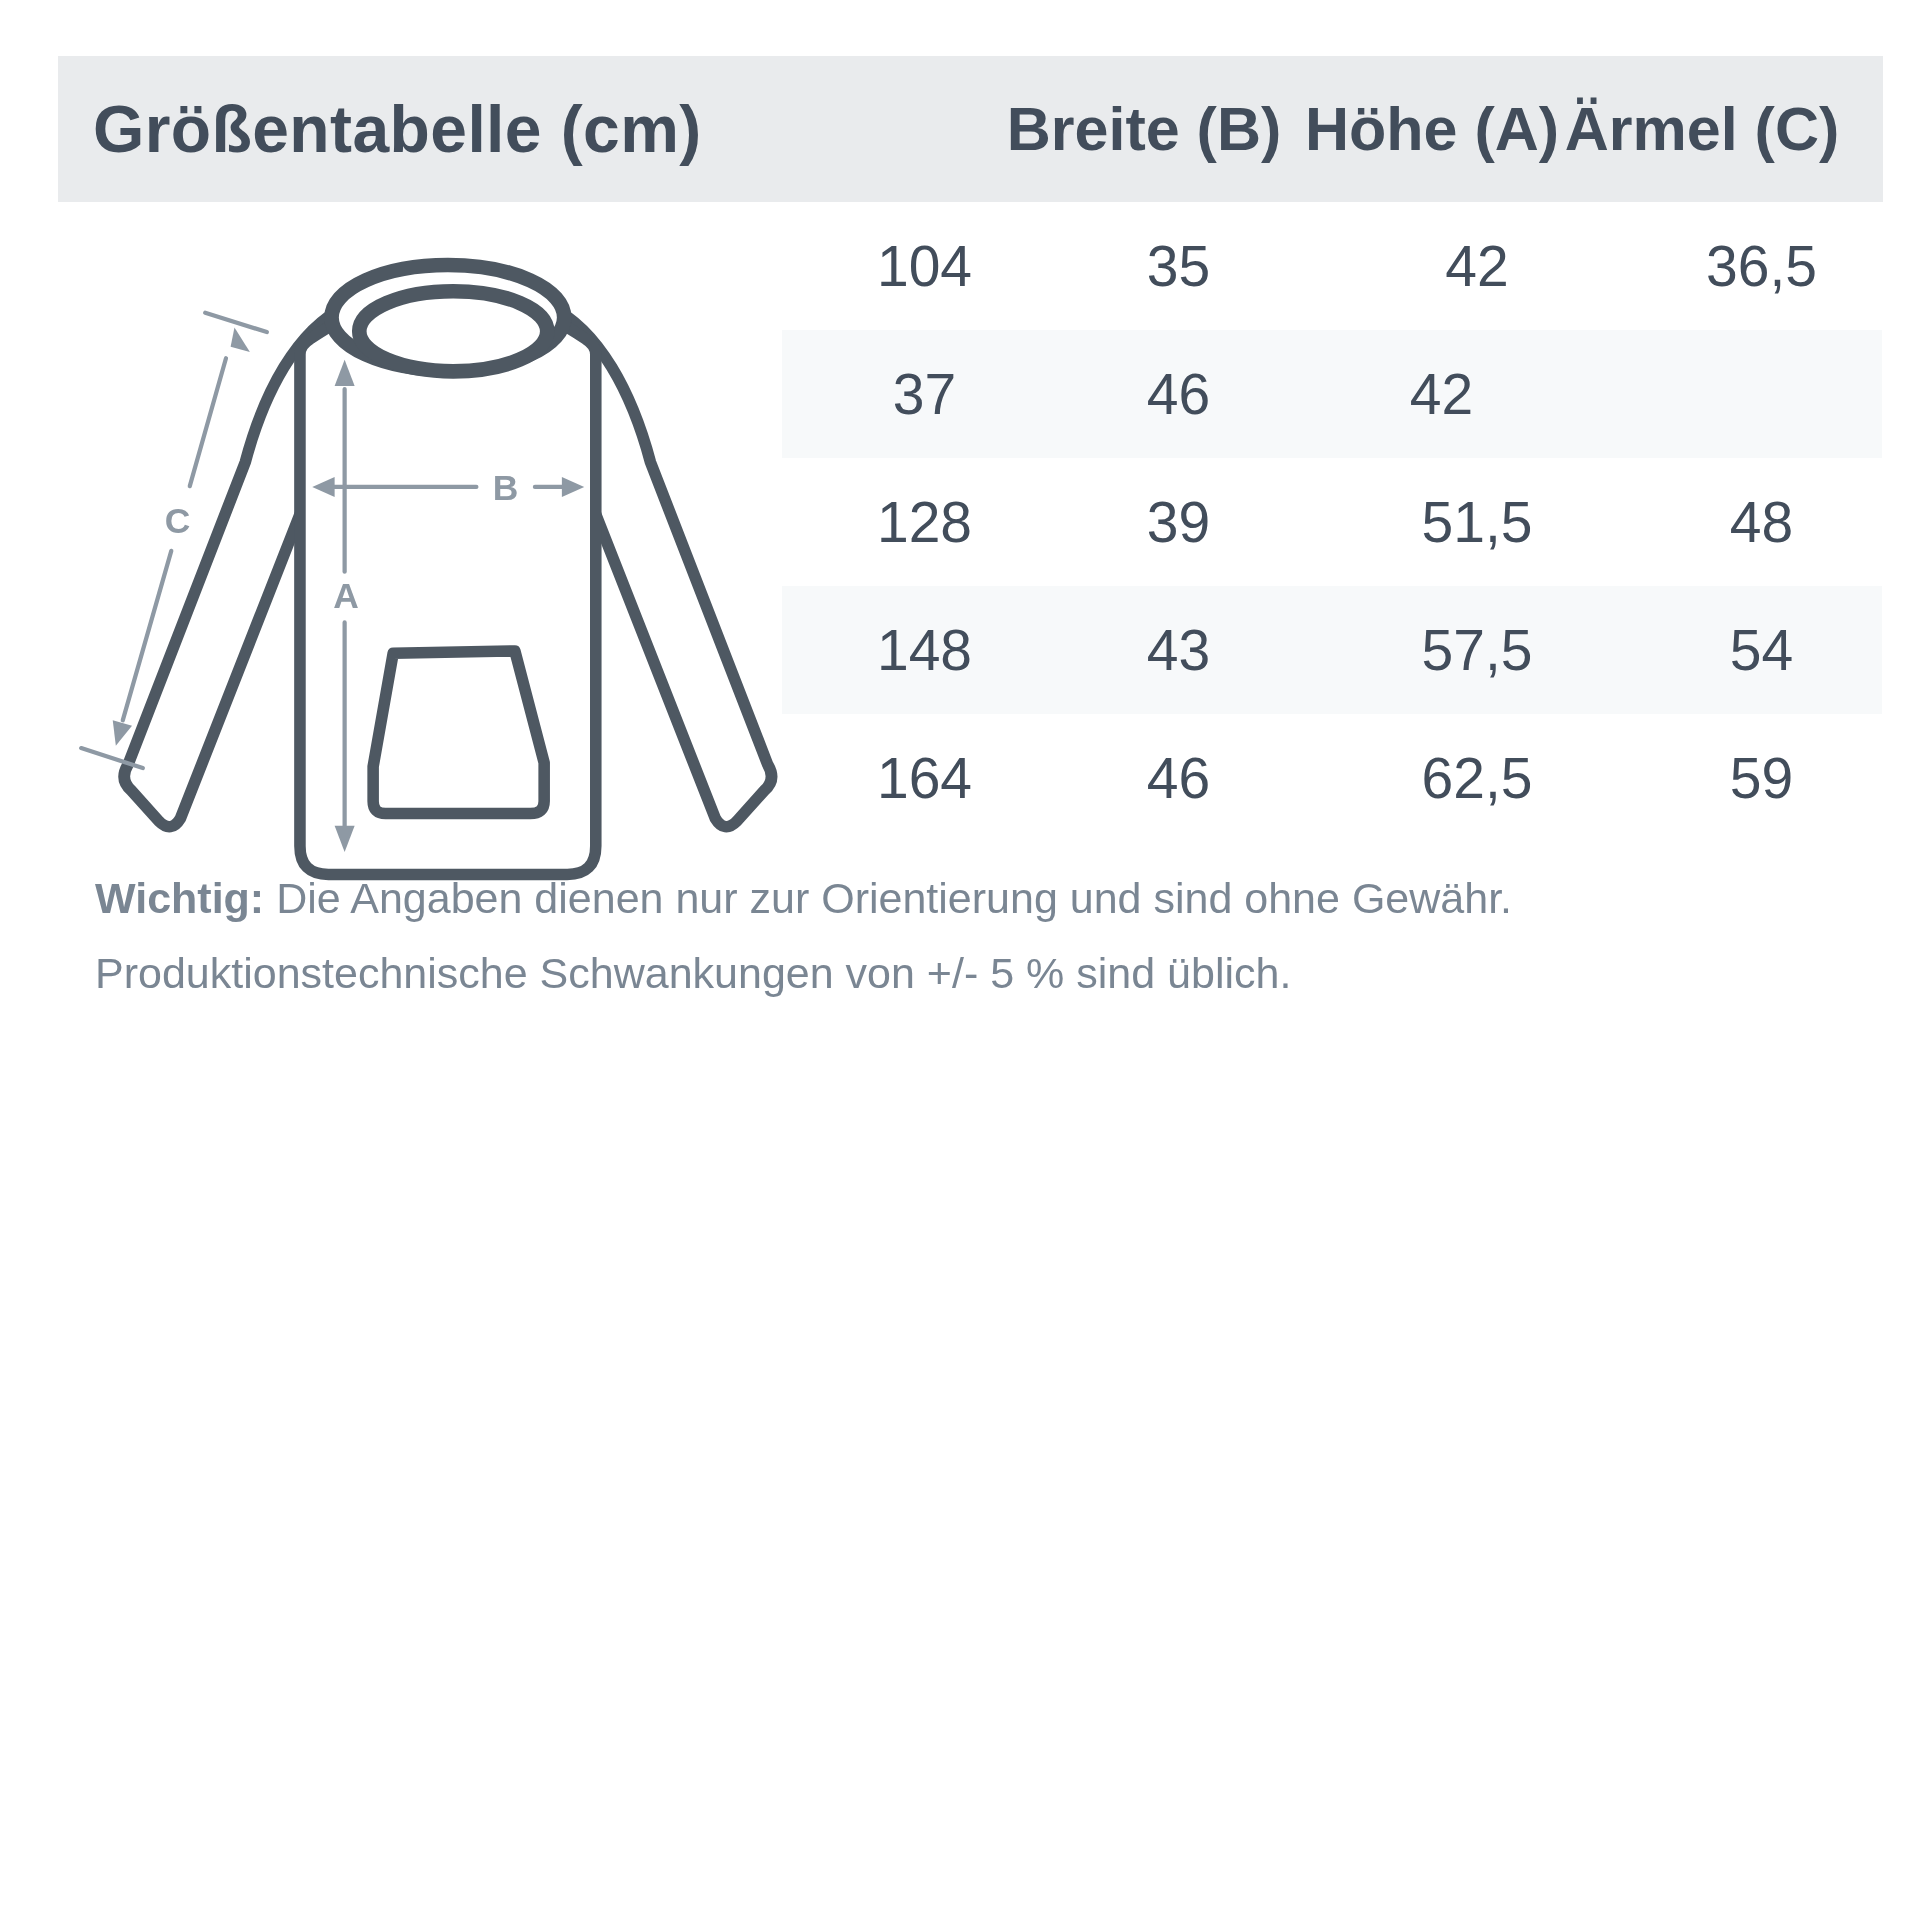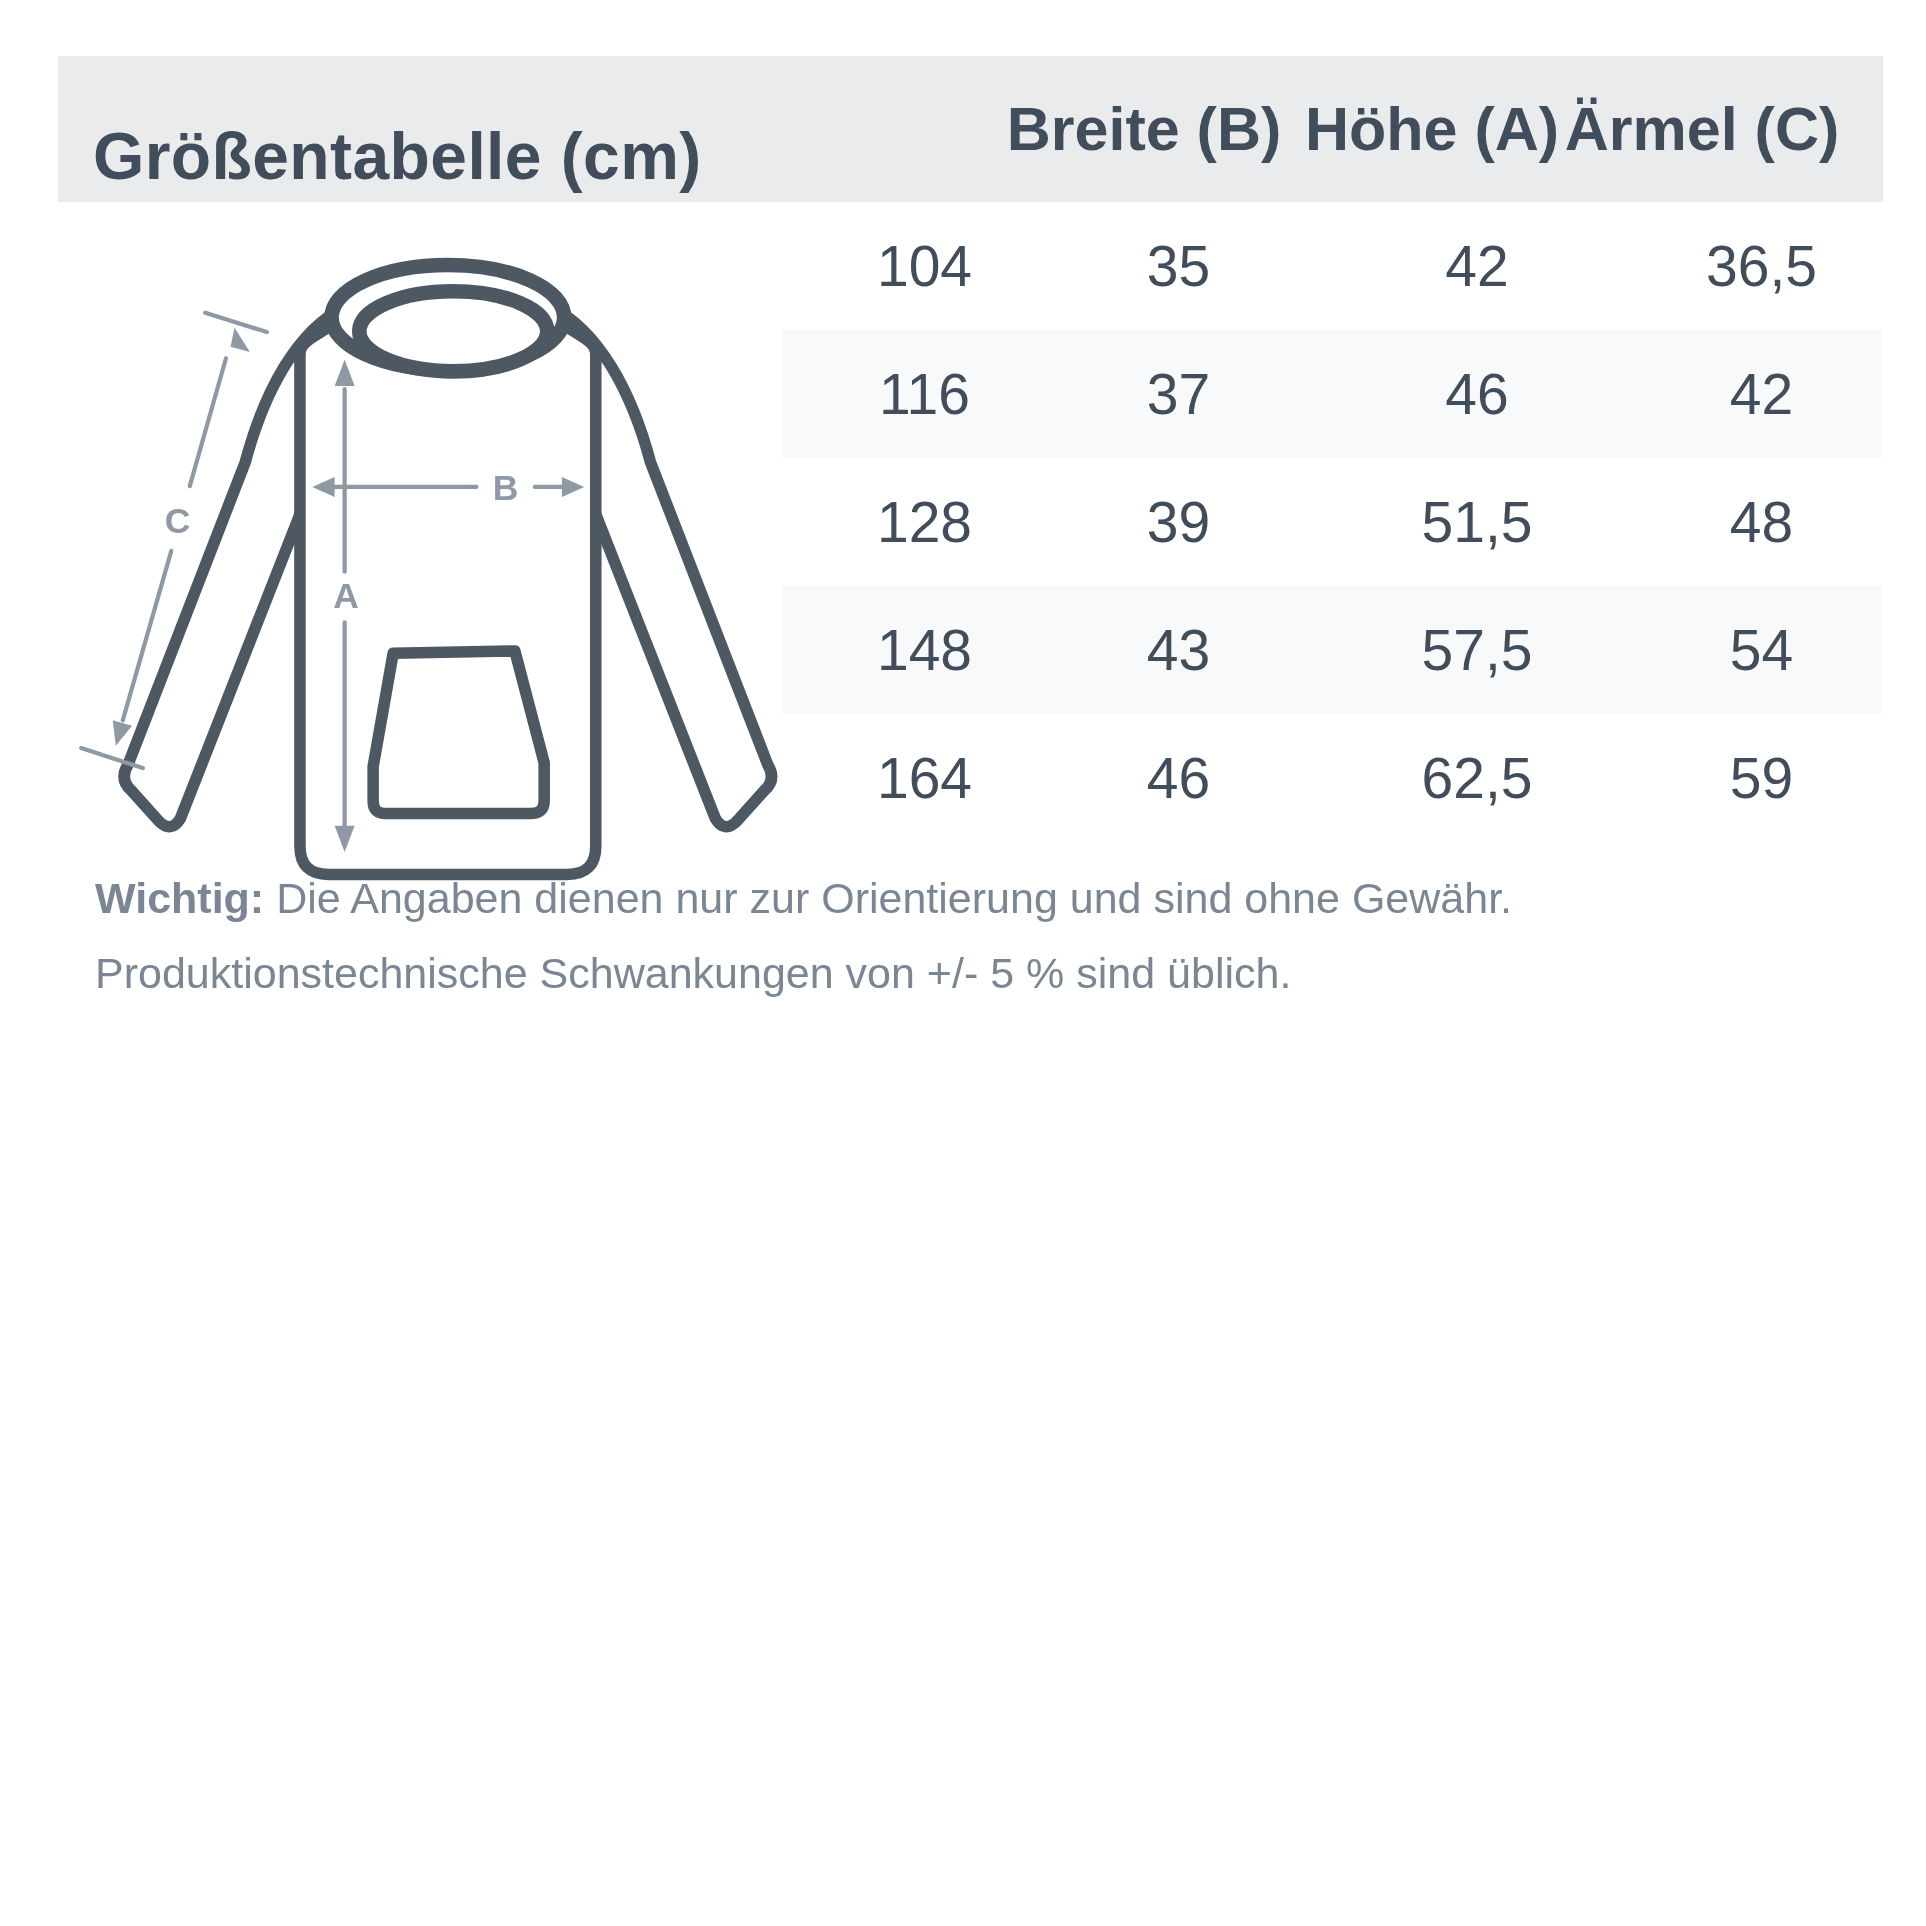--- a/index.html
+++ b/index.html
@@ -20,21 +20,21 @@
 
   
   .header-bar{
     position:absolute;left:58px;top:56px;width:1825px;height:146px;
     background:var(--header_bg);
   }
   .header-title{
     position:absolute;left:35px;top:0;height:146px;
     display:flex;align-items:center;
     font-size:66px;font-weight:bold;color:var(--text_dark);
-    letter-spacing:0.4px;white-space:nowrap;margin-top:27px;
+    letter-spacing:0.4px;white-space:nowrap;
   }
   .header-col{
     position:absolute;top:0;height:146px;transform:translateX(-50%);
     display:flex;align-items:center;
     font-size:61px;font-weight:bold;color:var(--text_dark);white-space:nowrap;
   }
   .hc-breite{left:1086px;}
   .hc-hoehe{left:1374px;}
   .hc-aermel{left:1644px;}
 
@@ -117,21 +117,20 @@
   </div>
 
   <div class="table-rows">
     <div class="t-row">
       <div class="t-cell">104</div>
       <div class="t-cell">35</div>
       <div class="t-cell">42</div>
       <div class="t-cell">36,5</div>
     </div>
     <div class="t-row striped">
-      <div class="t-cell">116</div>
       <div class="t-cell">37</div>
       <div class="t-cell">46</div>
       <div class="t-cell">42</div>
     </div>
     <div class="t-row">
       <div class="t-cell">128</div>
       <div class="t-cell">39</div>
       <div class="t-cell">51,5</div>
       <div class="t-cell">48</div>
     </div>

